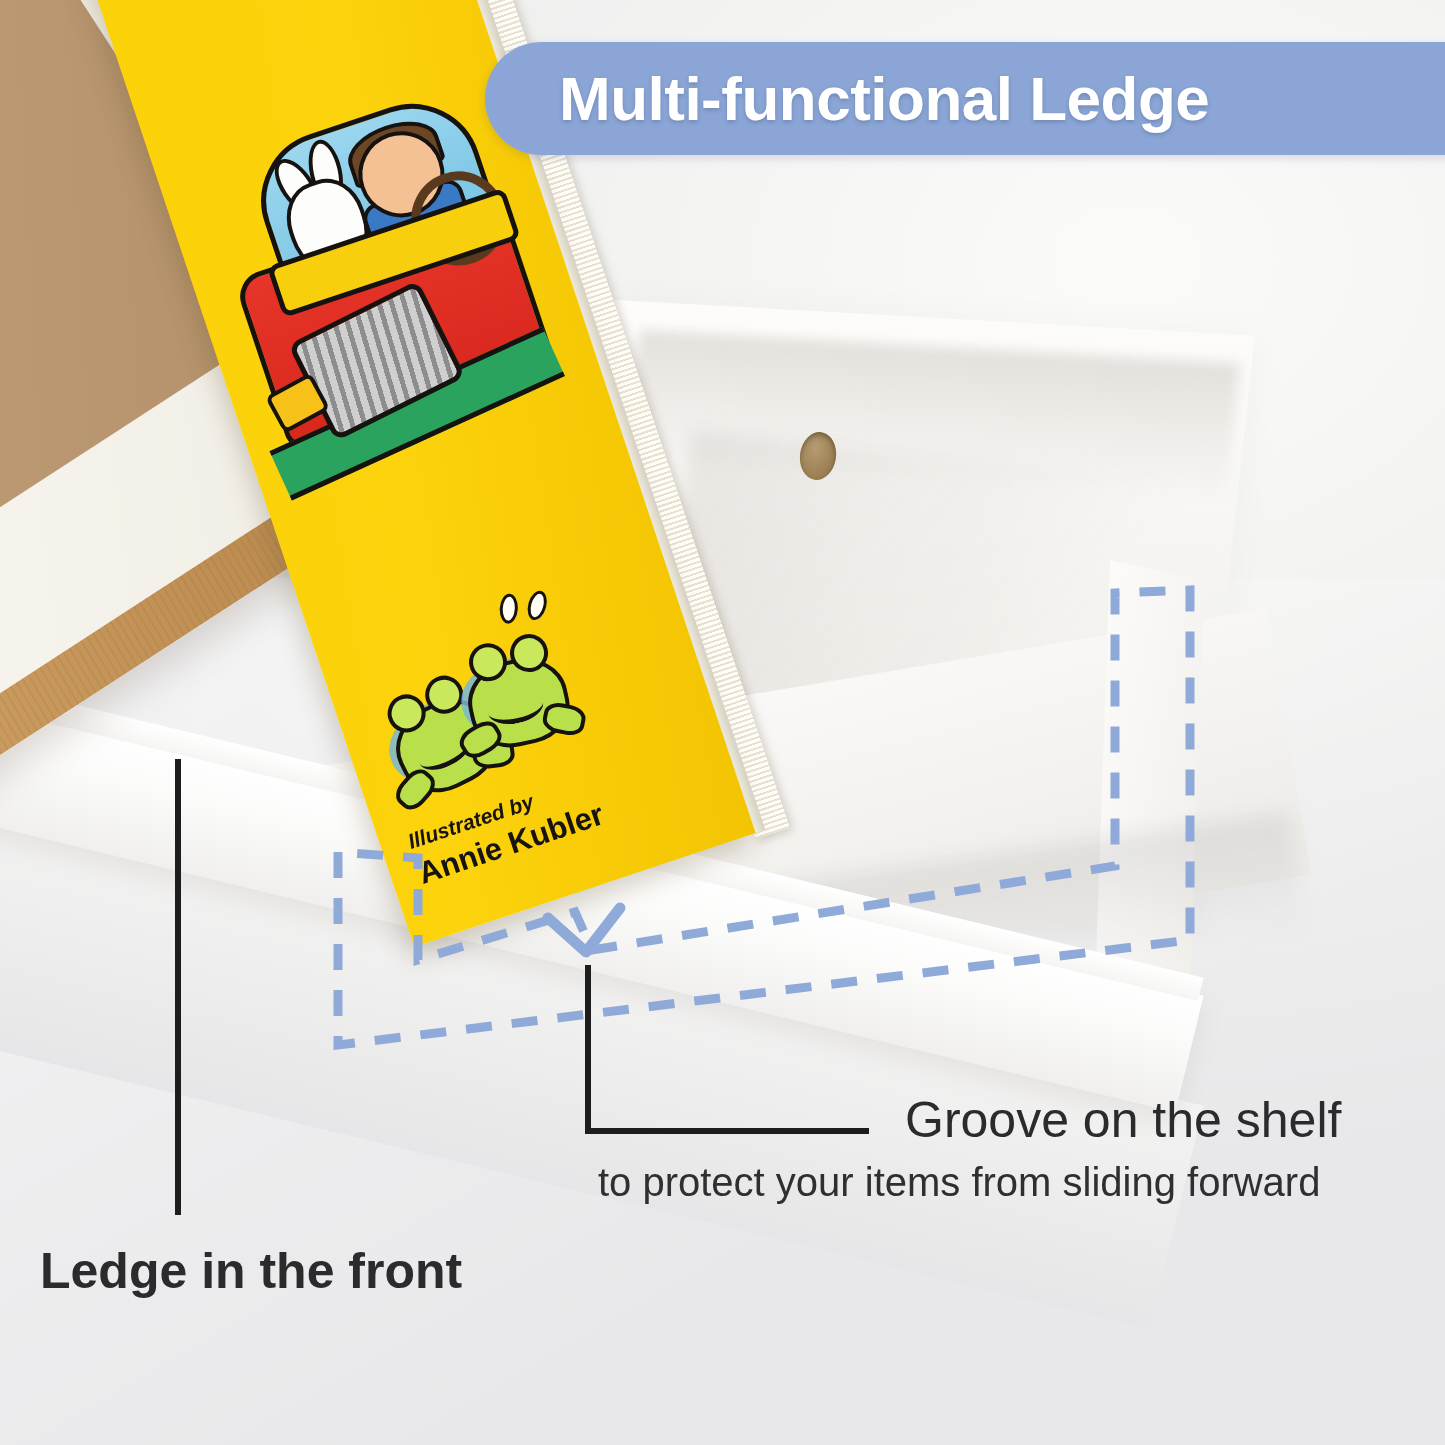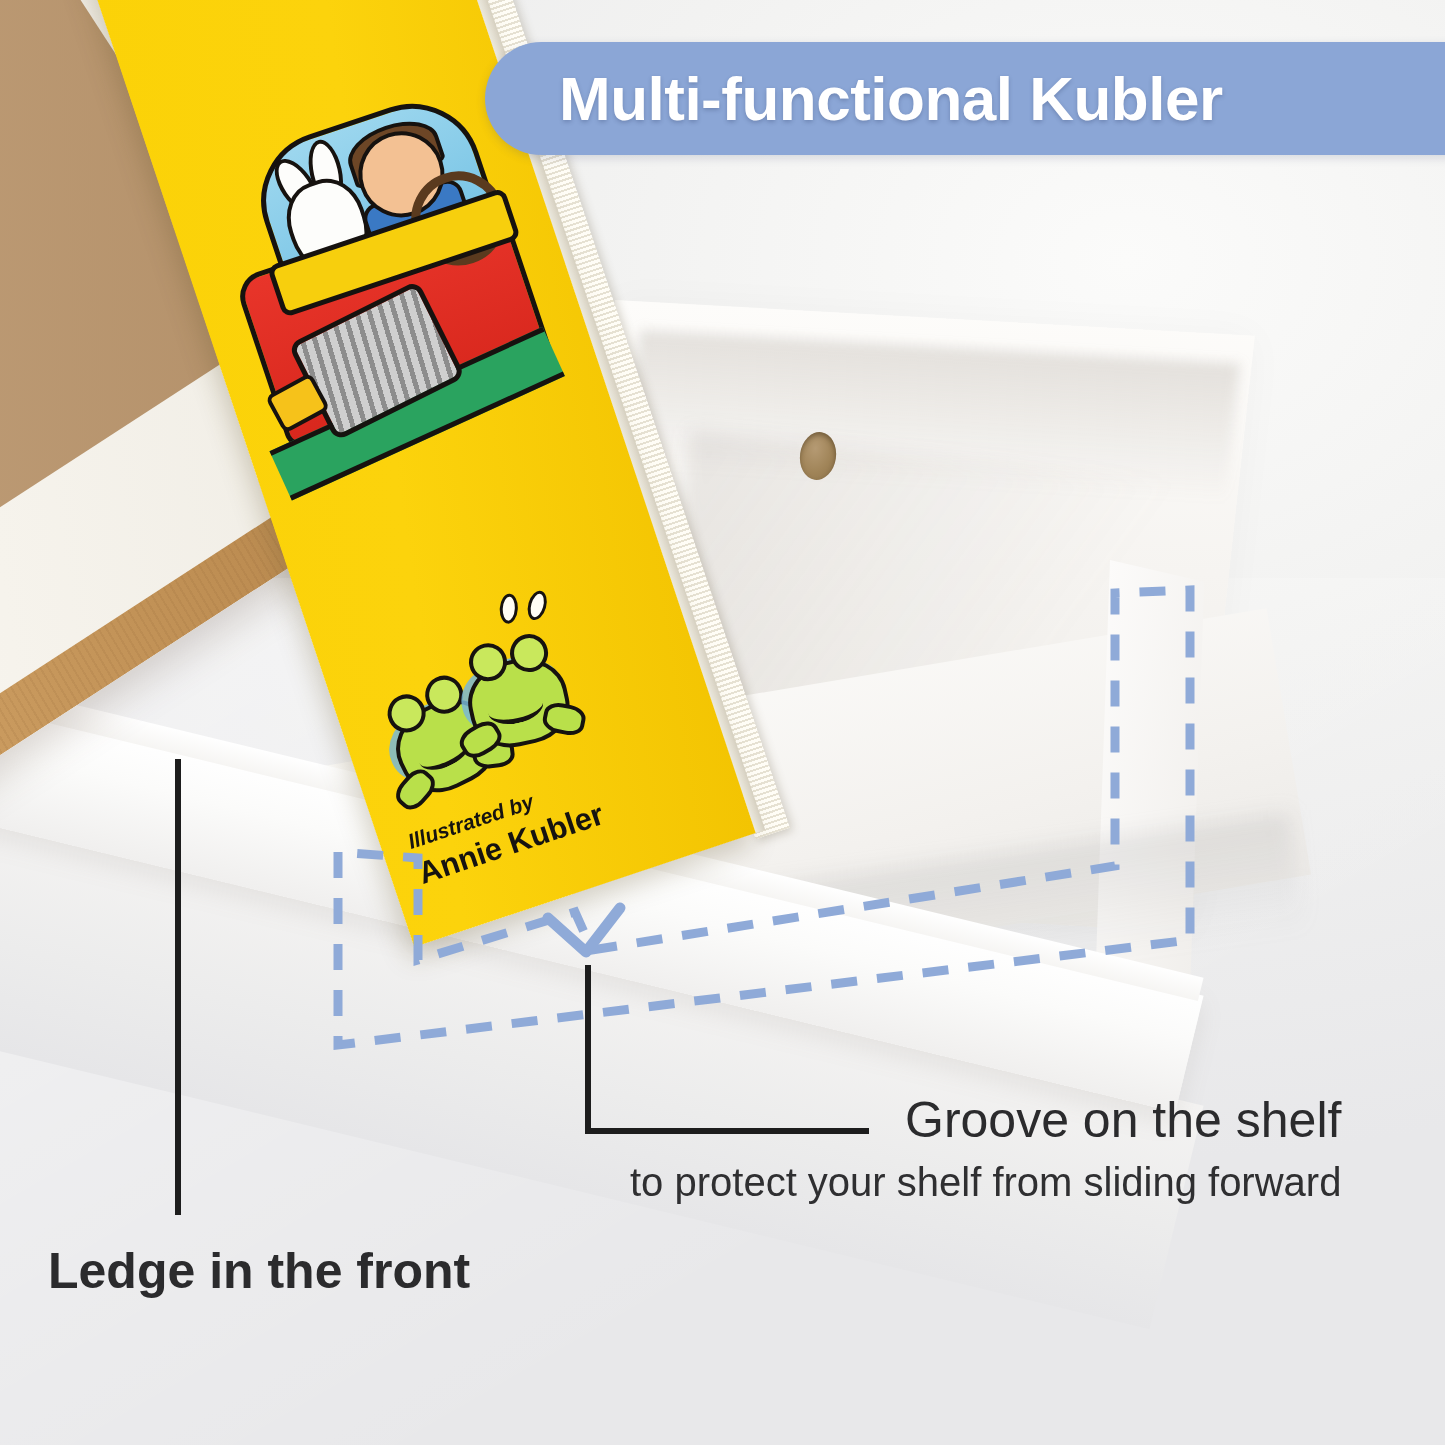--- a/index.html
+++ b/index.html
@@ -253,23 +253,23 @@
   
   .callout{position:absolute;}
   .callout .title{
     color:#2b2b2d;font-size:50px;font-weight:400;line-height:1.12;white-space:nowrap;
   }
   .callout .title.bold{font-weight:700;}
   .callout .sub{
     color:#2f2f31;font-size:40px;font-weight:400;line-height:1.2;
     margin-top:10px;white-space:nowrap;
   }
-  #groove-callout{left:905px;top:1092px;text-align:right;}
+  #groove-callout{left:905px;top:1092px;text-align:center;}
   #groove-callout .sub{margin-left:-328px;}
-  #ledge-callout{left:48px;top:1243px;text-align:right;}
+  #ledge-callout{left:40px;top:1243px;text-align:right;}
 </style>
 </head>
 <body>
 
 <div id="stage">
 
   <div class="photo">
     <div class="wall"></div>
     <div class="wall-soft"></div>
 
@@ -359,25 +359,25 @@
              Z" fill="none" stroke="#8faad8" stroke-width="9" stroke-dasharray="26 20" stroke-linecap="butt" stroke-linejoin="miter"></path>
 
     <path d="M 548 918 L 586 952 L 620 908" fill="none" stroke="#8faad8" stroke-width="11" stroke-linecap="round" stroke-linejoin="round"></path>
 
     <path d="M 588 968 L 588 1131 L 866 1131" fill="none" stroke="#1d1d1d" stroke-width="6" stroke-linecap="square" stroke-linejoin="miter"></path>
 
     <line x1="178" y1="762" x2="178" y2="1212" stroke="#1d1d1d" stroke-width="6" stroke-linecap="square"></line>
   </svg>
 
   <div class="banner">
-    <span class="banner-text">Multi-functional Kubler</span>
+    <span class="banner-text">Multi-functional Ledge</span>
   </div>
 
   <div class="callout" id="groove-callout">
     <div class="title">Groove on the shelf</div>
-    <div class="sub">to protect your shelf from sliding forward</div>
+    <div class="sub">to protect your items from sliding forward</div>
   </div>
 
   <div class="callout" id="ledge-callout">
     <div class="title bold">Ledge in the front</div>
   </div>
 
 </div>
 
 </body></html>

